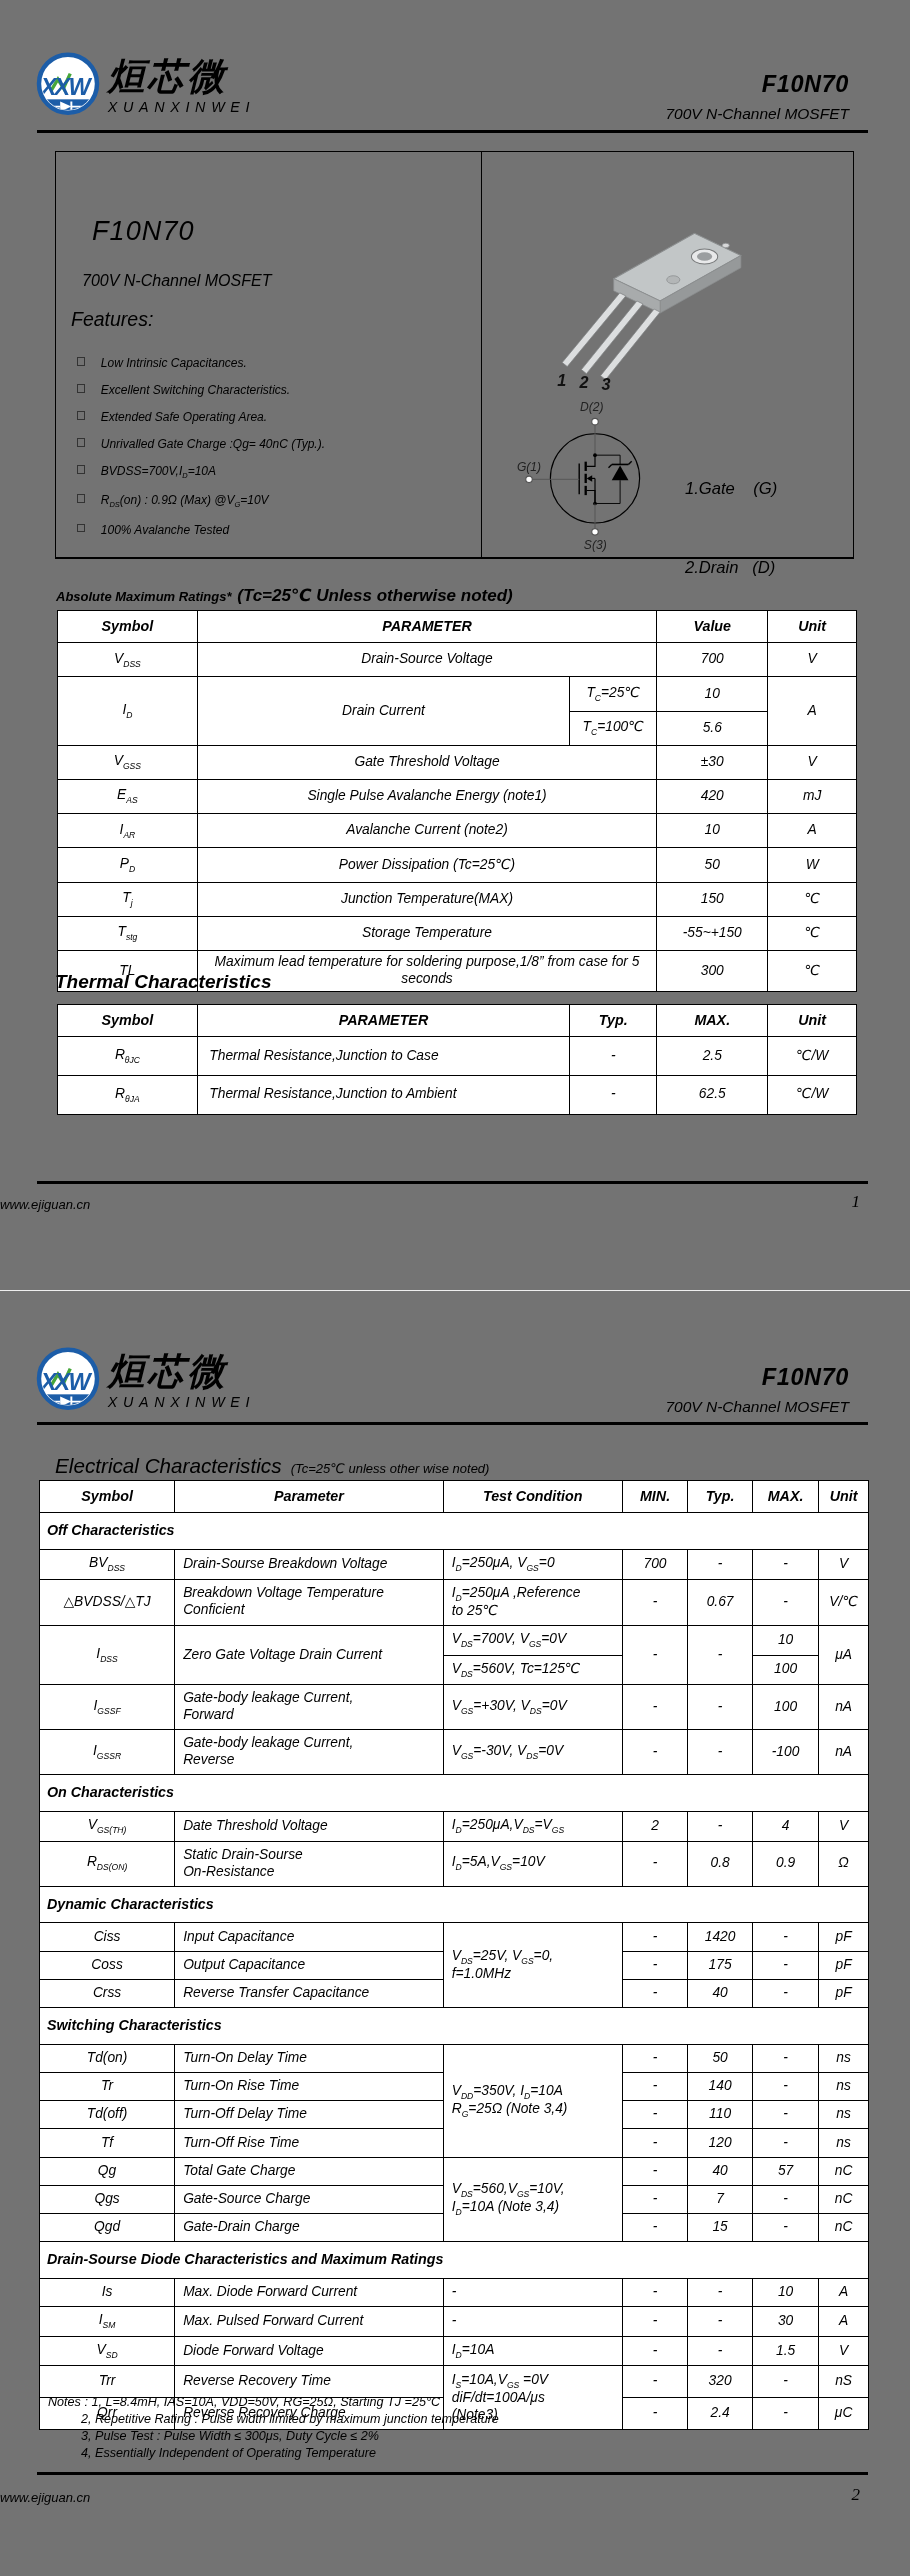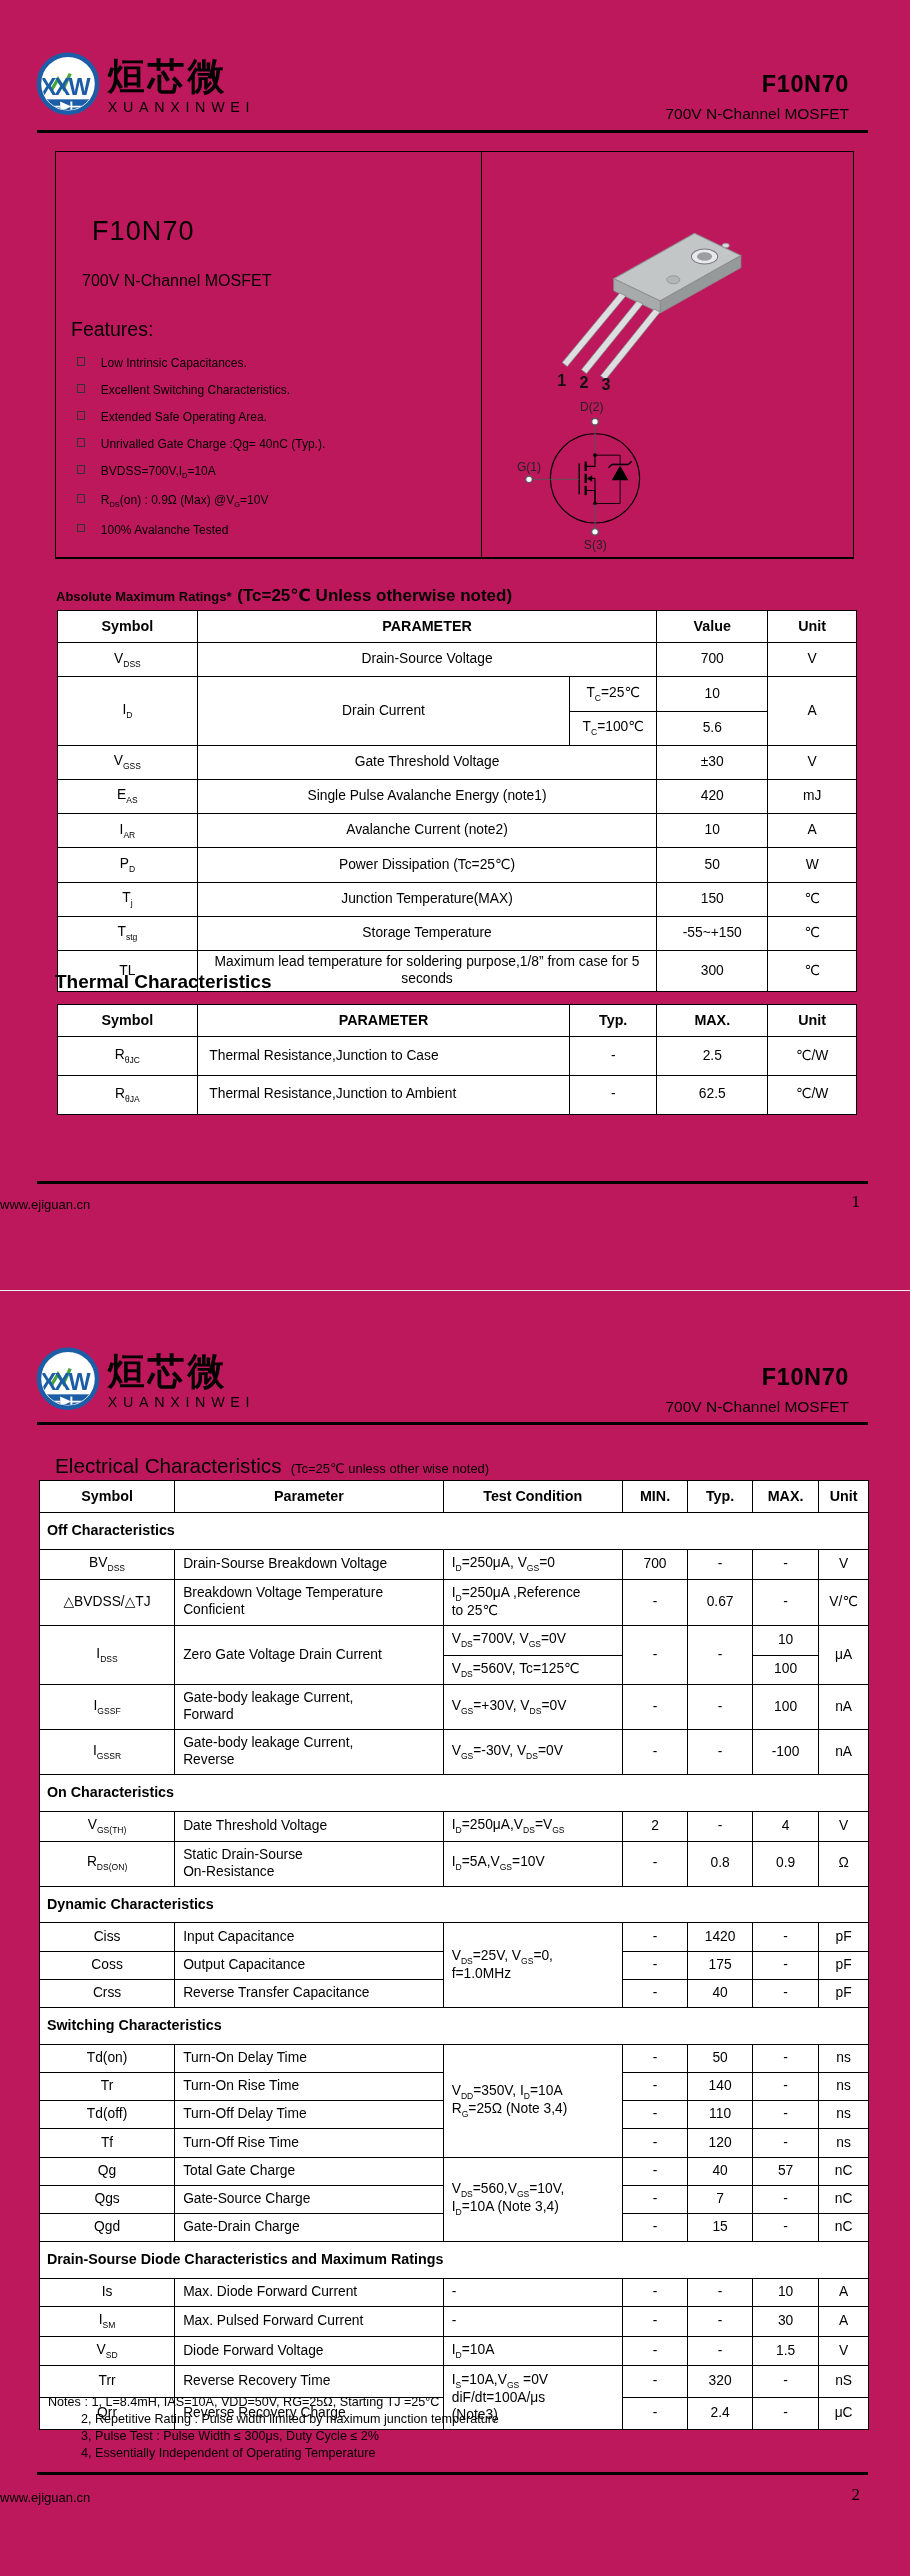--- a/index.html
+++ b/index.html
@@ -1,37 +1,37 @@
 <!DOCTYPE html>
 <html style="font-size:9.2px"><head>
 <meta charset="utf-8">
 <title>F10N70 Datasheet</title>
 <style>
   * { box-sizing:border-box; margin:0; padding:0; }
   body { width:910px; background:#fff; color:#000; font-family:"Liberation Sans","DejaVu Sans",sans-serif; }
-  .page { position:relative; width:910px; background:#be185d; overflow:hidden; }
+  .page { position:relative; width:910px; background:#737373; overflow:hidden;font-style:italic; }
   #page1 { height:1290px; }
   #page2 { height:1286px; border-top:0.6px solid #eee; }
   sub { font-size:0.62em; }
 
   
   .brand { position:absolute; left:34px; display:flex; align-items:center; gap:5.7px; }
   .brand .cn { font-size:37px; font-weight:700; letter-spacing:2.9px; line-height:1.05; }
   .brand .en { font-size:14.3px; letter-spacing:5.7px; margin-top:1.7px; }
   .partblk { position:absolute; right:61px; text-align:right; }
   .partblk .pn { font-size:23.5px; font-weight:bold; letter-spacing:0.6px; }
   .partblk .pf { font-size:15.5px; margin-top:6.9px; }
   .hrule { position:absolute; left:37px; width:831px; height:3.4px; background:#000; }
 
   
   .fbox { position:absolute; left:55px; top:151px; width:799px; height:408px; border:1.1px solid #000; border-bottom-width:2.9px; }
   .fx-left { position:absolute; left:0; top:0; bottom:0; width:426px; border-right:1.1px solid #000; }
   .f-part { position:absolute; left:36px; top:64px; font-size:27px; letter-spacing:1.1px; }
   .f-family { position:absolute; left:26px; top:120px; font-size:16px; }
-  .f-title { position:absolute; left:15px; top:166px; font-size:19.5px; }
+  .f-title { position:absolute; left:15px; top:156px; font-size:19.5px; }
   .f-list { position:absolute; left:20.7px; top:204px; list-style:none; }
   .f-list li { display:flex; gap:15.5px; margin-bottom:13px; font-size:12px; align-items:flex-start; }
   .cb { flex:none; width:8.6px; height:8.6px; border:1.1px solid #333; margin-top:1.1px; }
   .fx-right { position:absolute; left:427px; top:0; bottom:0; right:0; }
   .pkg-head { position:absolute; top:20.7px; left:0; width:100%; display:flex; justify-content:center; gap:12.6px; }
   .pkg-name { font-size:21px; padding-top:10.3px; }
   .pkg-photo { position:absolute; left:55px; top:67px; }
   .schem { position:absolute; left:33px; top:248px; }
   .pin-desc { position:absolute; left:202px; top:287px; font-size:16.6px; white-space:pre; }
   .pin-desc div { margin-bottom:19px; }
@@ -172,20 +172,25 @@
         <circle cx="170" cy="283" r="7" fill="#fff" stroke="#555" stroke-width="2.5"></circle>
         <polyline points="170,118 224,118 224,138" fill="none" stroke="#000" stroke-width="2"></polyline>
         <line x1="206" y1="138" x2="242" y2="138" stroke="#000" stroke-width="3.5"></line>
         <line x1="206" y1="138" x2="199" y2="145" stroke="#000" stroke-width="3"></line>
         <line x1="242" y1="138" x2="249" y2="131" stroke="#000" stroke-width="3"></line>
         <polygon points="224,140 206,172 242,172" fill="#000"></polygon>
         <polyline points="224,172 224,222 170,222" fill="none" stroke="#000" stroke-width="2"></polyline>
         <text x="2" y="152" font-size="26" fill="#222">G(1)</text>
         <text x="146" y="320" font-size="26" fill="#222">S(3)</text>
       </svg>
+      <div class="pin-desc">
+        <div>1.Gate    (G)</div>
+        <div>2.Drain   (D)</div>
+        <div>3.Sourse (S)</div>
+      </div>
     </div>
   </section>
 
   <div class="sec-h" style="left:56px; top:585px">
     <span class="t1">Absolute Maximum Ratings*</span><span class="n1">(Tc=25℃ Unless otherwise noted)</span>
   </div>
 
   <table class="sheet" id="abs-table" style="left:57px; top:610px; width:800px">
     <colgroup>
         <col style="width:17.5%">

